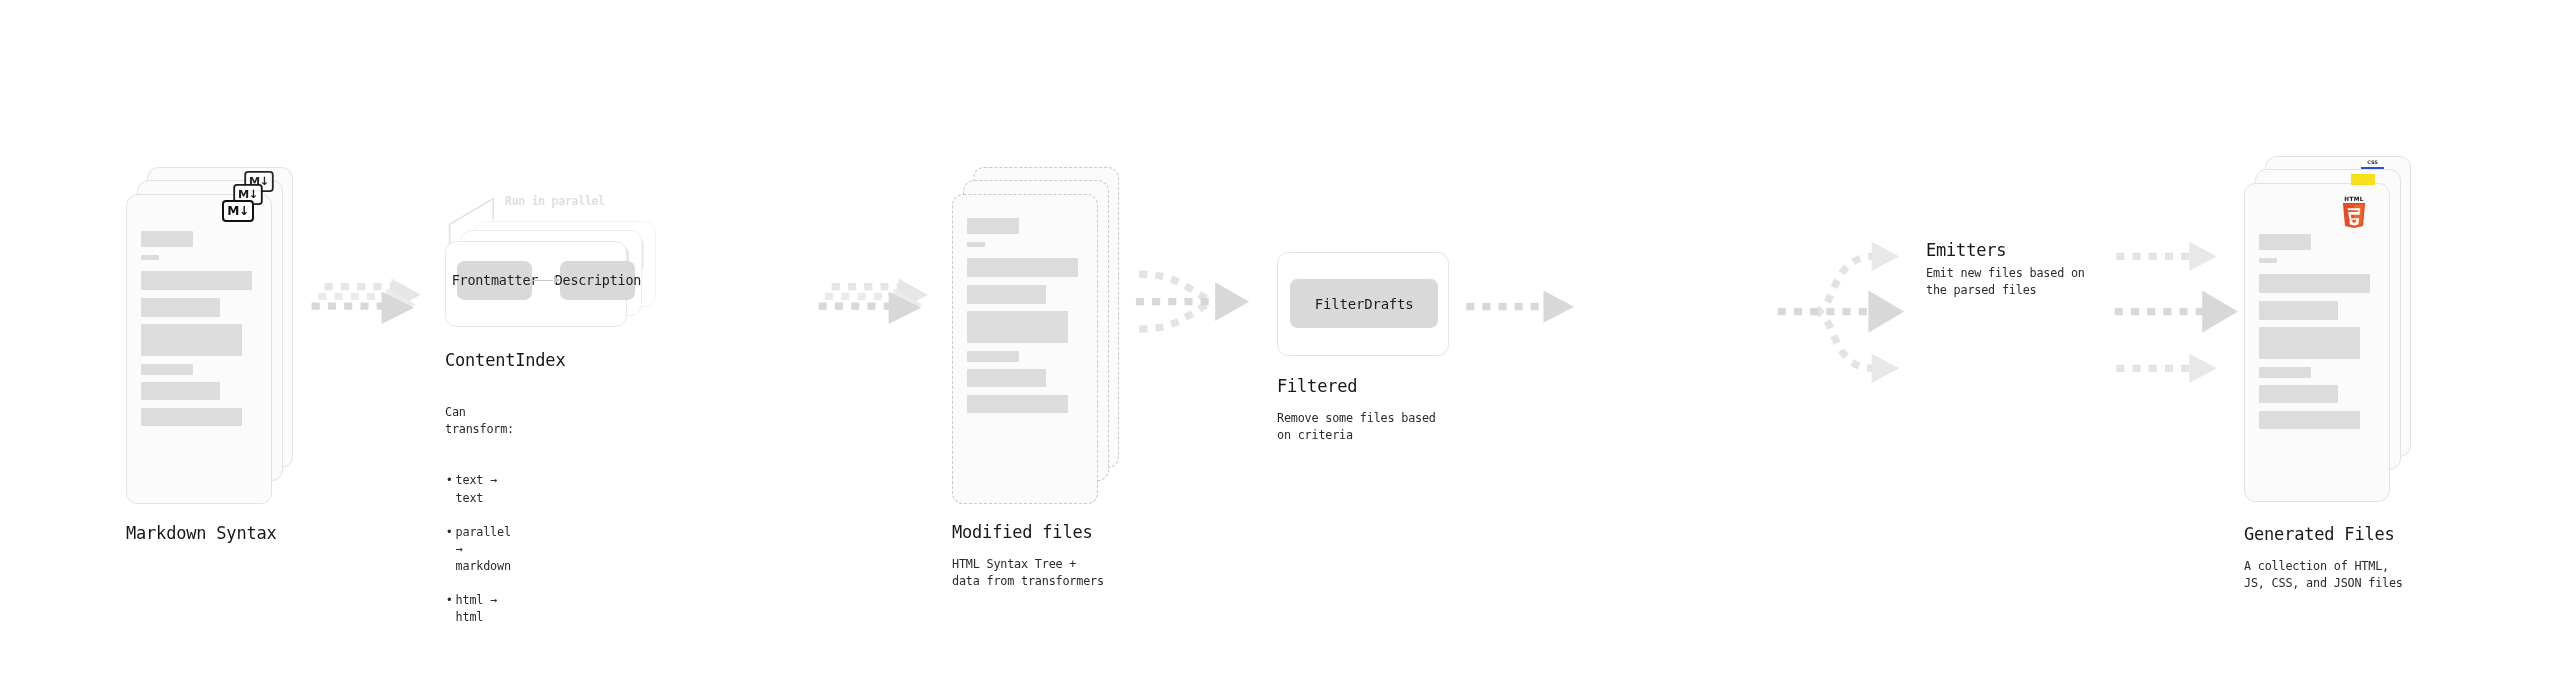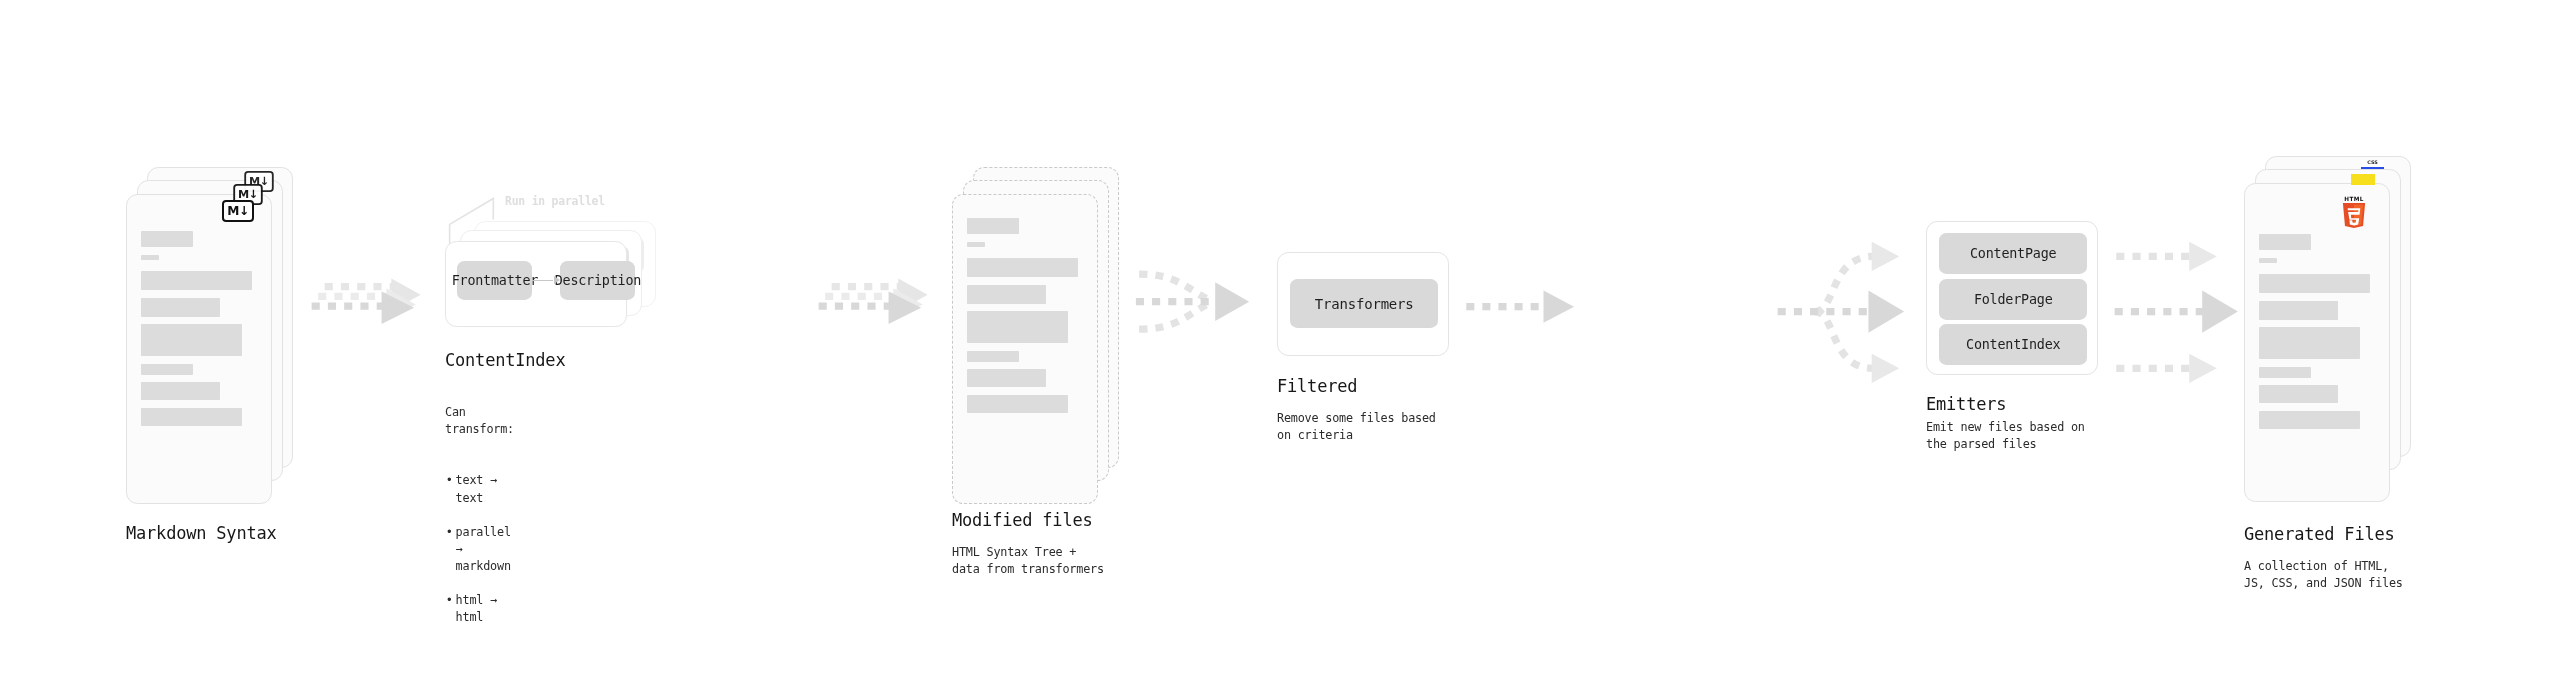--- a/index.html
+++ b/index.html
@@ -347,41 +347,41 @@
           <div class="bar" style="width:18px;height:5.7px;margin-bottom:10.6px;"></div>
           <div class="bar" style="width:111px;height:19.5px;"></div>
           <div class="bar" style="width:79px;height:19.5px;"></div>
           <div class="bar" style="width:101px;height:32px;"></div>
           <div class="bar" style="width:52px;height:11.4px;"></div>
           <div class="bar" style="width:79px;height:18px;"></div>
           <div class="bar" style="width:101px;height:18px;"></div>
         </div>
       </div>
     </div>
-    <div class="label" style="margin-top:2px;">Modified files</div>
+    <div class="label" style="margin-top:14px;">Modified files</div>
     <div class="desc" style="margin-top:14px;">HTML Syntax Tree +
 data from transformers</div>
   </div>
 
   <div class="stage" style="left:1134px; top:258px;">
     <svg width="130" height="89" viewBox="0 0 160 110" aria-hidden="true">
       <g fill="none" stroke="#e3e3e3" stroke-width="9" stroke-dasharray="10 10">
         <path d="M6 20 C 52 20, 62 36, 96 54"></path>
         <path d="M6 88 C 52 88, 62 72, 96 54"></path>
       </g>
       <g fill="none" stroke="#d8d8d8" stroke-width="9" stroke-dasharray="10 10">
         <line x1="2" y1="54" x2="100" y2="54"></line>
       </g>
       <polygon points="100,30 142,54 100,78" fill="#d8d8d8"></polygon>
     </svg>
   </div>
 
   <div class="stage" style="left:1277px; top:252px;">
     <div class="pbox" style="width:172px; height:104px;">
-      <div class="pill" style="position:absolute; left:12.2px; top:26px; width:148px; height:49px; font-size:14px;">Transformers</div>
+      <div class="pill" style="position:absolute; left:12.2px; top:26px; width:148px; height:49px; font-size:14px;">FilterDrafts</div>
     </div>
     <div class="label" style="margin-top:20.3px;">Filtered</div>
     <div class="desc" style="margin-top:14px;">Remove some files based
 on criteria</div>
   </div>
 
   <div class="stage" style="left:1464px; top:289px;">
     <svg width="122" height="37" viewBox="0 0 150 46" aria-hidden="true">
       <g stroke="#d8d8d8" stroke-width="9" stroke-dasharray="10 10" fill="none">
         <line x1="2" y1="22" x2="100" y2="22"></line>
@@ -400,25 +400,20 @@
       <polygon points="118,6 152,24 118,42" fill="#e8e8e8"></polygon>
       <polygon points="118,144 152,162 118,180" fill="#e8e8e8"></polygon>
       <g fill="none" stroke="#d8d8d8" stroke-width="9" stroke-dasharray="10 10">
         <line x1="2" y1="92" x2="116" y2="92"></line>
       </g>
       <polygon points="114,66 158,92 114,118" fill="#d8d8d8"></polygon>
     </svg>
   </div>
 
   <div class="stage" style="left:1926px; top:221px;">
-    <div class="pbox" style="width:172px; height:154px;">
-      <div class="pill" style="position:absolute; left:12.2px; top:11.4px;  width:148px; height:41px;">ContentPage</div>
-      <div class="pill" style="position:absolute; left:12.2px; top:57px;  width:148px; height:41px;">FolderPage</div>
-      <div class="pill" style="position:absolute; left:12.2px; top:102px; width:148px; height:41px;">ContentIndex</div>
-    </div>
     <div class="label" style="margin-top:18.7px;">Emitters</div>
     <div class="desc" style="margin-top:5px;">Emit new files based on
 the parsed files</div>
   </div>
 
   <div class="stage" style="left:2113px; top:237px;">
     <svg width="146" height="150" viewBox="0 0 180 185" aria-hidden="true">
       <g fill="none" stroke="#e3e3e3" stroke-width="9" stroke-dasharray="10 10">
         <line x1="4" y1="24" x2="96" y2="24"></line>
         <line x1="4" y1="162" x2="96" y2="162"></line>

